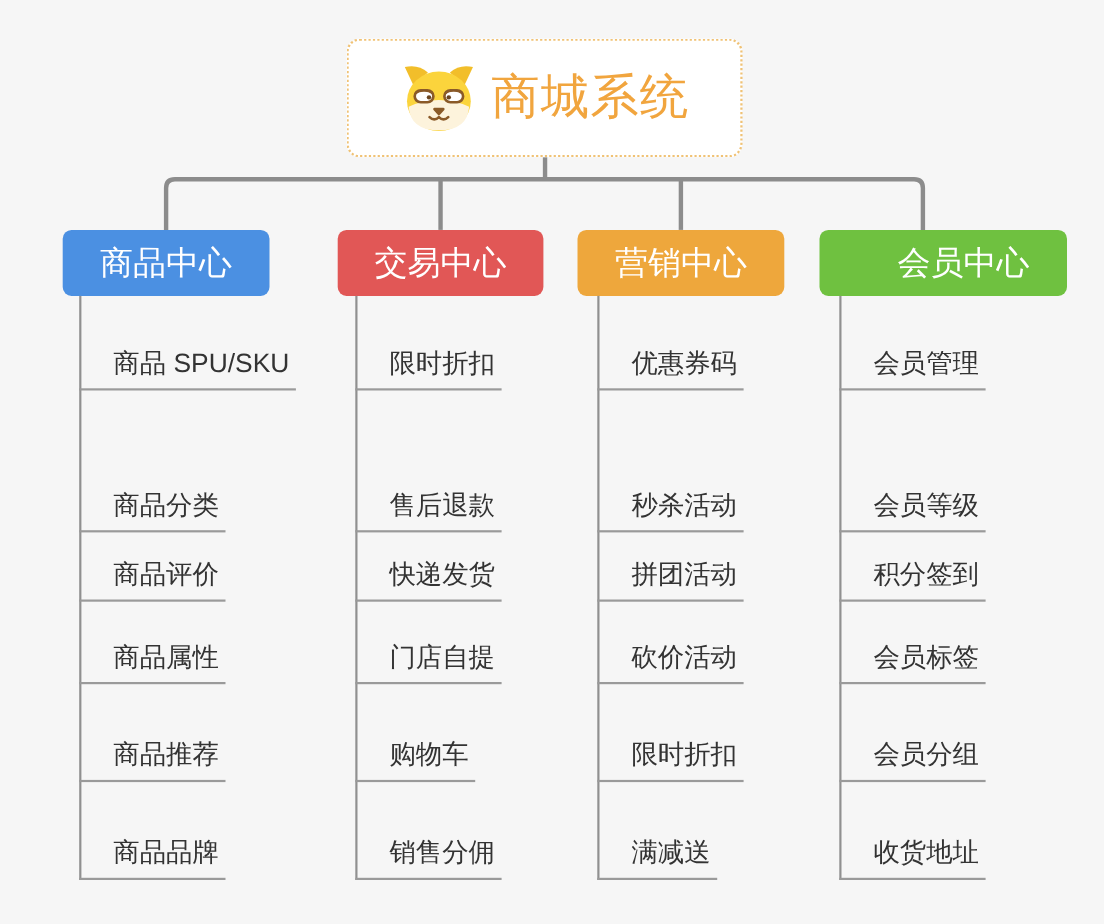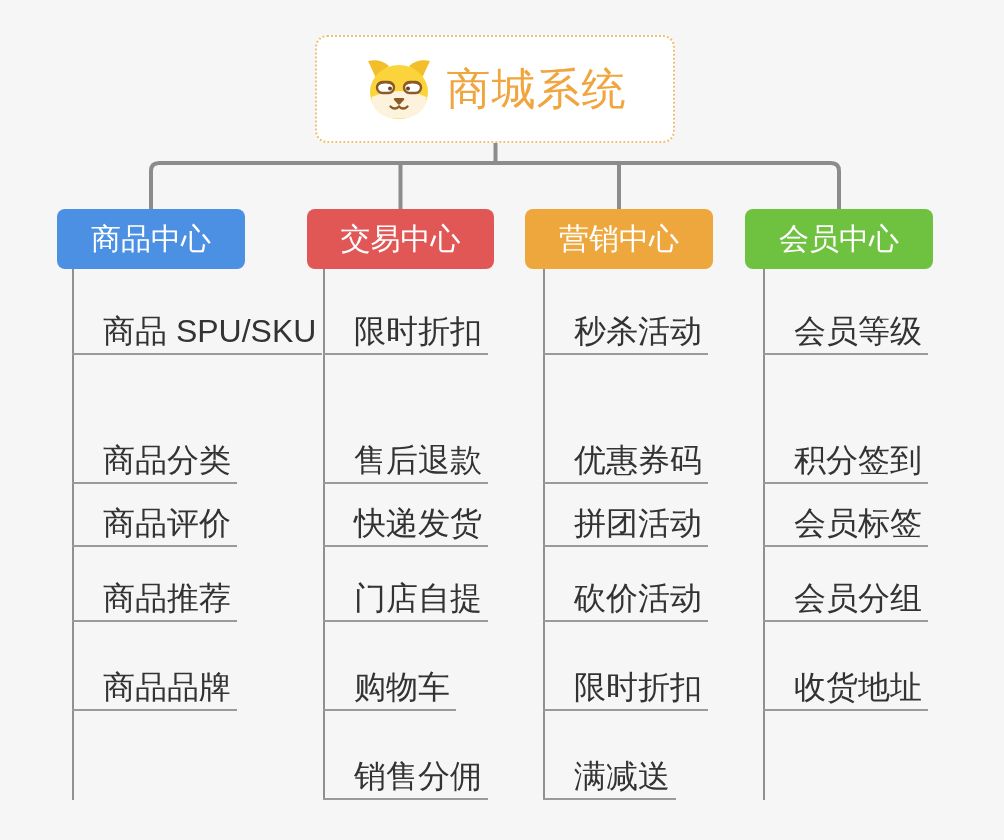--- a/index.html
+++ b/index.html
@@ -43,39 +43,39 @@
     position:absolute;top:209px;height:60px;
     border-radius:8px;
     display:flex;align-items:center;justify-content:center;
     color:#ffffff;font-size:30px;
     cursor:pointer;
     white-space:nowrap;
   }
   .b0{left:57px;width:188px;}
   .b1{left:307px;width:187px;}
   .b2{left:525px;width:188px;}
-  .b3{left:745px;width:188px;}
+  .b3{left:745px;width:188px;padding-left:37px;}
   
   .branch-col{
     position:absolute;top:269px;
     width:240px;height:531px;
   }
   .c0{left:72px;}
   .c1{left:323px;}
   .c2{left:543px;}
   .c3{left:763px;}
   .branch-col::before{            
     content:"";
     position:absolute;left:0;top:0;
     width:2px;height:531px;
     background:#909090;
   }
   .item{
     position:absolute;left:0;
-    font-size:32px;line-height:36px;
+    font-size:24px;line-height:36px;
     color:#333333;
     padding:0 6px 4px 31px;
     border-bottom:2px solid #9a9a9a;
     white-space:nowrap;
     cursor:pointer;
   }
   .item:nth-child(1){top:44px;}
   .item:nth-child(2){top:133px;margin-top:40px;}
   .item:nth-child(3){top:236px;}
   .item:nth-child(4){top:311px;}
@@ -122,43 +122,45 @@
     <span>营销中心</span>
   </div>
   <div class="branch b3" style="background-color: rgb(111, 193, 64);">
     <span>会员中心</span>
   </div>
 
   <div class="branch-col c0">
     <div class="item">商品 SPU/SKU</div>
     <div class="item">商品分类</div>
     <div class="item">商品评价</div>
+    <div class="item">商品属性</div>
     <div class="item">商品推荐</div>
     <div class="item">商品品牌</div>
   </div>
 
   <div class="branch-col c1">
     <div class="item">限时折扣</div>
     <div class="item">售后退款</div>
     <div class="item">快递发货</div>
     <div class="item">门店自提</div>
     <div class="item">购物车</div>
     <div class="item">销售分佣</div>
   </div>
 
   <div class="branch-col c2">
+    <div class="item">优惠券码</div>
     <div class="item">秒杀活动</div>
-    <div class="item">优惠券码</div>
     <div class="item">拼团活动</div>
     <div class="item">砍价活动</div>
     <div class="item">限时折扣</div>
     <div class="item">满减送</div>
   </div>
 
   <div class="branch-col c3">
+    <div class="item">会员管理</div>
     <div class="item">会员等级</div>
     <div class="item">积分签到</div>
     <div class="item">会员标签</div>
     <div class="item">会员分组</div>
     <div class="item">收货地址</div>
   </div>
 
 </div>
 
 </body></html>

